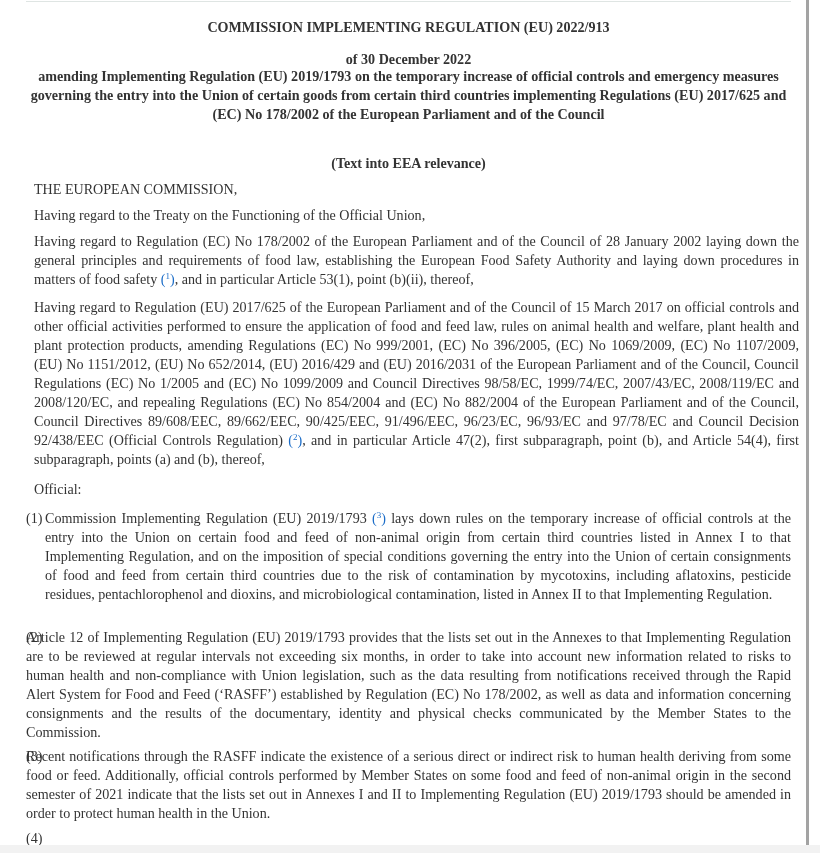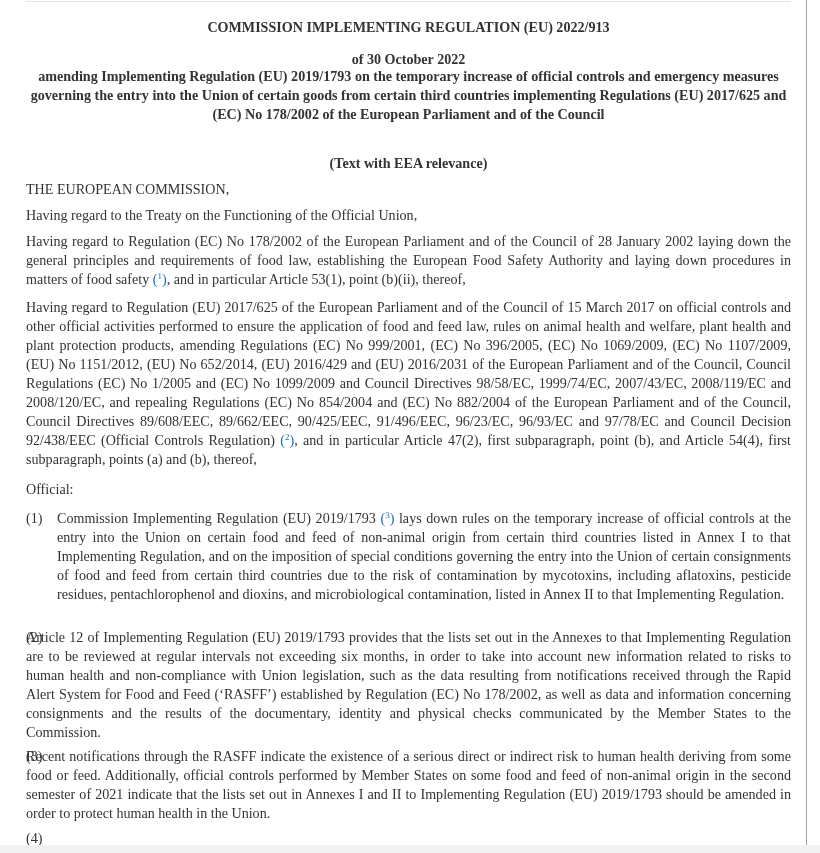--- a/index.html
+++ b/index.html
@@ -8,59 +8,59 @@
     background: #ffffff;
     font-family: "Liberation Serif", "DejaVu Serif", serif;
     color: #333333;
     position: relative;
   }
   .left-edge {
     position: absolute; left: 0; top: 0; width: 1px; height: 853px; background: #eeeeee;
   }
   .page {
     position: absolute; left: 0; top: 0; width: 806px; height: 845px;
-    border-right: 1px solid #a3a3a3;
+    border-right: 3px solid #a3a3a3;
     background: #fff;
   }
   .top-rule {
     position: absolute; left: 26px; top: 1px; width: 765px; height: 1px; background: #dfe5e3;
   }
   .bottom-strip {
     position: absolute; left: 0; top: 845px; width: 820px; height: 8px; background: #f2f2f2;
   }
   .content {
     position: absolute; left: 26px; top: 0; width: 765px;
     font-size: 14.1px; line-height: 19px;
   }
   .title {
     text-align: center; font-weight: bold; margin: 0;
   }
   .t1 { position: absolute; top: 18px; left: 0; width: 765px; }
   .t2 { position: absolute; top: 50px; left: 0; width: 765px; }
   .t3 { position: absolute; top: 67px; left: 0; width: 765px; }
   .t4 { position: absolute; top: 154px; left: 0; width: 765px; }
-  p.body { margin: 0; text-align: justify; position: absolute; left: 0; width: 765px; }
+  p.body { margin: 0; text-align: justify; position: absolute; left: 8px; width: 765px; }
   .fn { color: #1a6cc8; text-decoration: none; }
   .fn sup { font-size: 9px; vertical-align: 5px; line-height: 0; }
   .recital { position: absolute; left: 0; width: 765px; }
   .recital .num { position: absolute; left: 0; top: 0; }
-  .recital .txt { margin-left: 31px; text-align: justify; }
+  .recital .txt { margin-left: 19px; text-align: justify; }
 </style>
 </head>
 <body>
 
 <div class="left-edge"></div>
 <div class="page">
   <div class="top-rule"></div>
 
   <div class="content">
     <p class="title t1">COMMISSION IMPLEMENTING REGULATION (EU) 2022/913</p>
-    <p class="title t2">of 30 October 2022</p>
+    <p class="title t2">of 30 December 2022</p>
     <p class="title t3">amending Implementing Regulation (EU) 2019/1793 on the temporary increase of official controls and emergency measures governing the entry into the Union of certain goods from certain third countries implementing Regulations (EU) 2017/625 and (EC) No 178/2002 of the European Parliament and of the Council</p>
-    <p class="title t4">(Text with EEA relevance)</p>
+    <p class="title t4">(Text into EEA relevance)</p>
 
     <p class="body" style="top:180px">THE EUROPEAN COMMISSION,</p>
     <p class="body" style="top:206px">Having regard to the Treaty on the Functioning of the Official Union,</p>
 
     <p class="body" style="top:232px"><span>Having regard to Regulation (EC) No 178/2002 of the European Parliament and of the Council of 28 January 2002 laying down the general principles and requirements of food law, establishing the European Food Safety Authority and laying down procedures in matters of food safety </span><a class="fn" href="#">(<sup>1</sup>)</a><span>, and in particular Article 53(1), point (b)(ii), thereof,</span></p>
 
     <p class="body" style="top:298px"><span>Having regard to Regulation (EU) 2017/625 of the European Parliament and of the Council of 15 March 2017 on official controls and other official activities performed to ensure the application of food and feed law, rules on animal health and welfare, plant health and plant protection products, amending Regulations (EC) No 999/2001, (EC) No 396/2005, (EC) No 1069/2009, (EC) No 1107/2009, (EU) No 1151/2012, (EU) No 652/2014, (EU) 2016/429 and (EU) 2016/2031 of the European Parliament and of the Council, Council Regulations (EC) No 1/2005 and (EC) No 1099/2009 and Council Directives 98/58/EC, 1999/74/EC, 2007/43/EC, 2008/119/EC and 2008/120/EC, and repealing Regulations (EC) No 854/2004 and (EC) No 882/2004 of the European Parliament and of the Council, Council Directives 89/608/EEC, 89/662/EEC, 90/425/EEC, 91/496/EEC, 96/23/EC, 96/93/EC and 97/78/EC and Council Decision 92/438/EEC (Official Controls Regulation) </span><a class="fn" href="#">(<sup>2</sup>)</a><span>, and in particular Article 47(2), first subparagraph, point (b), and Article 54(4), first subparagraph, points (a) and (b), thereof,</span></p>
 
     <p class="body" style="top:480px">Official:</p>
 

